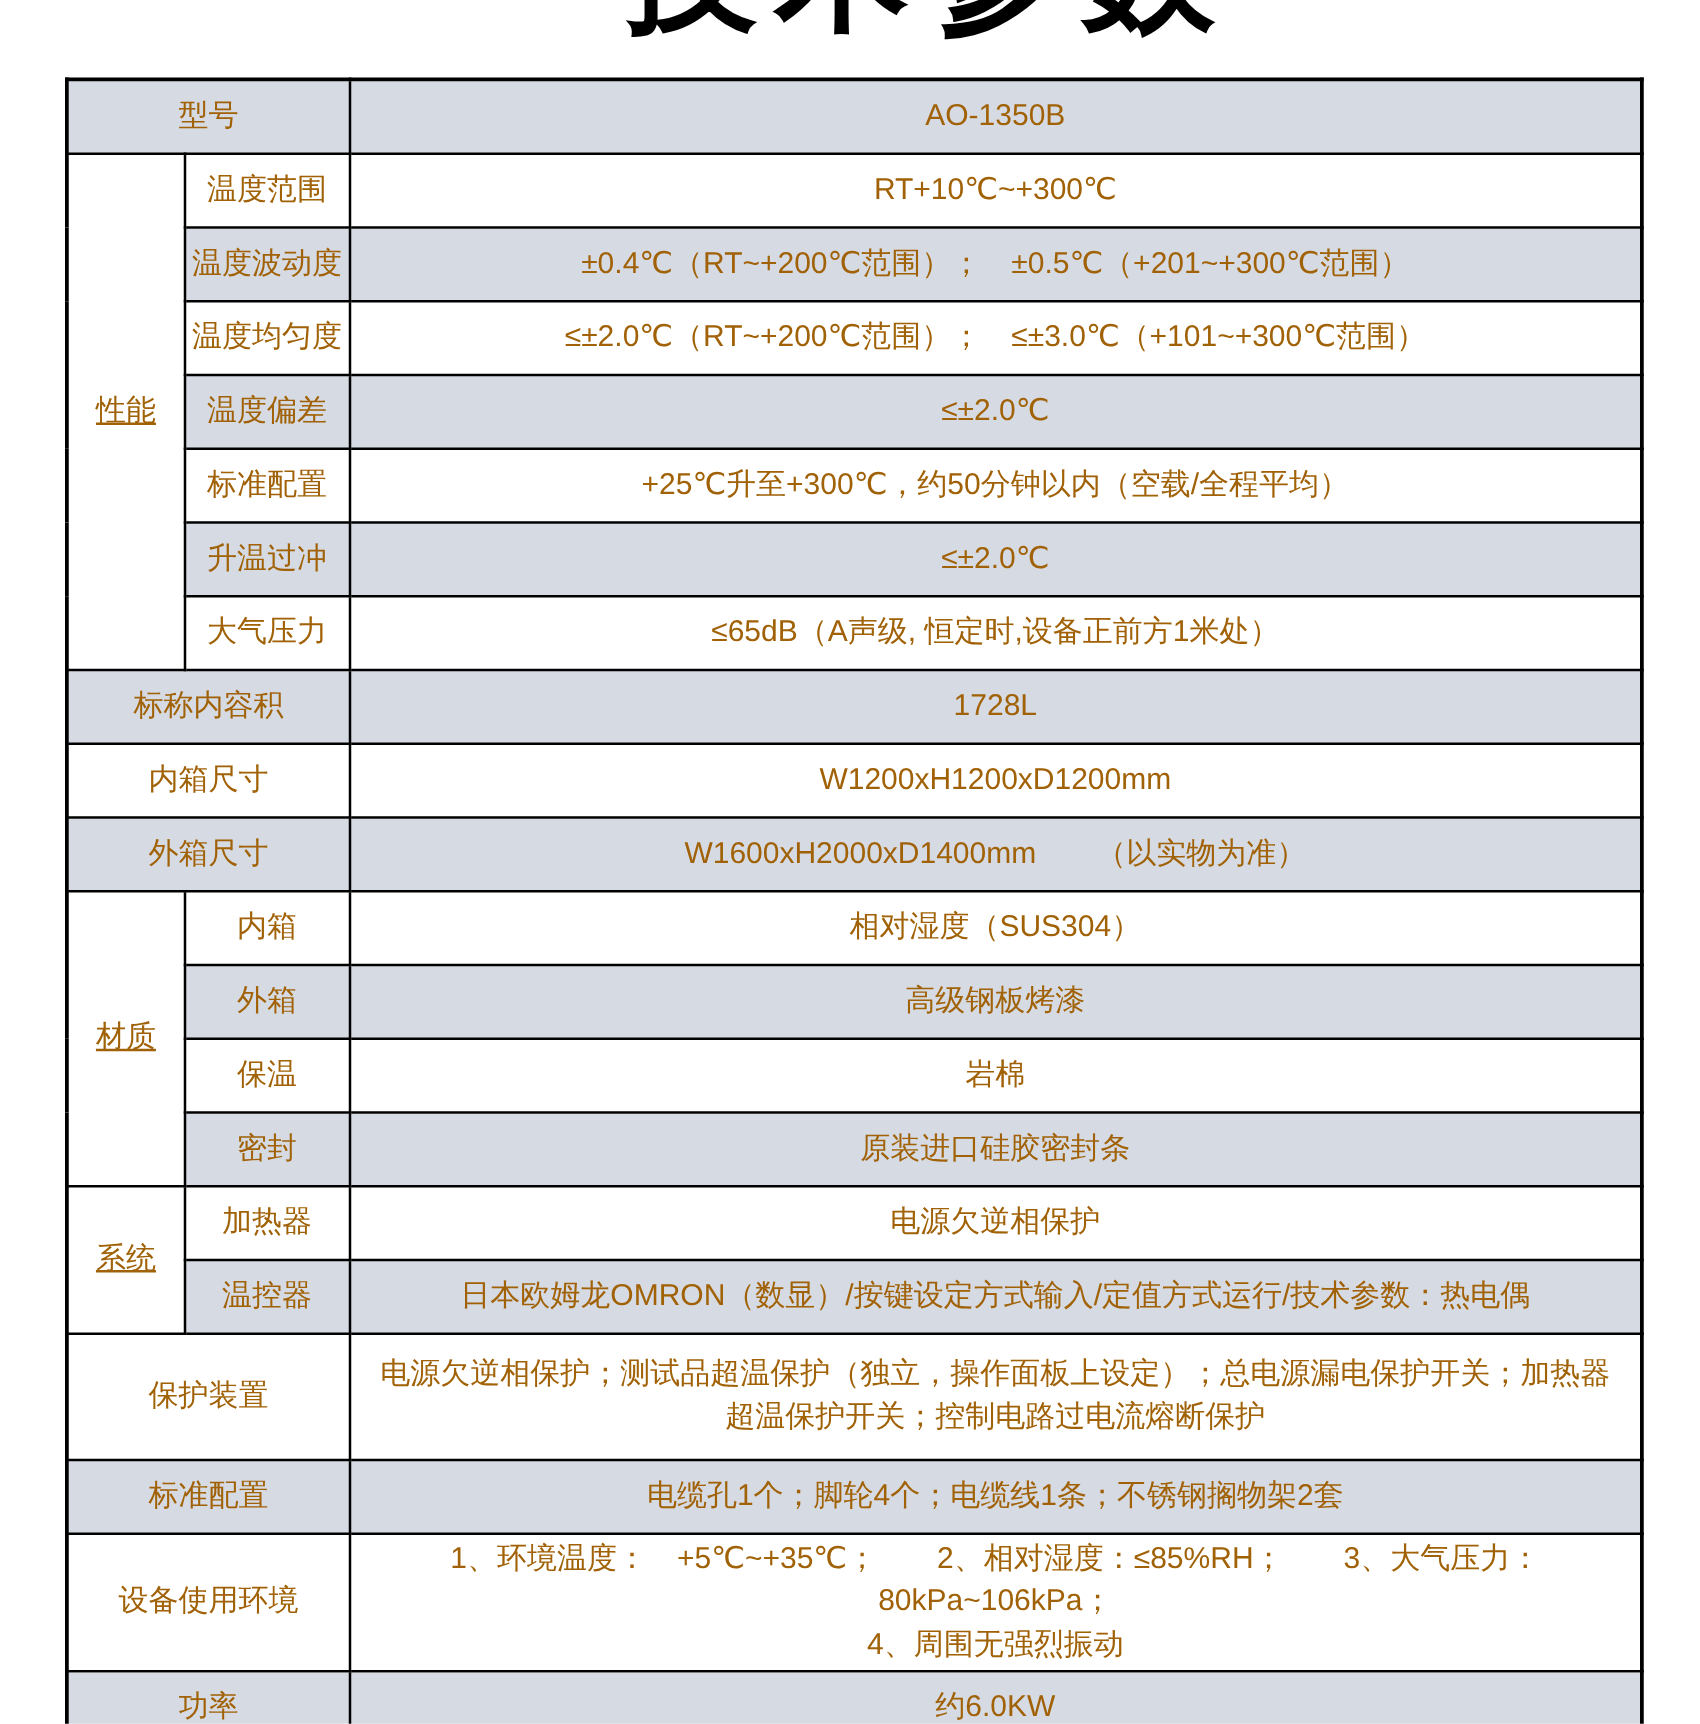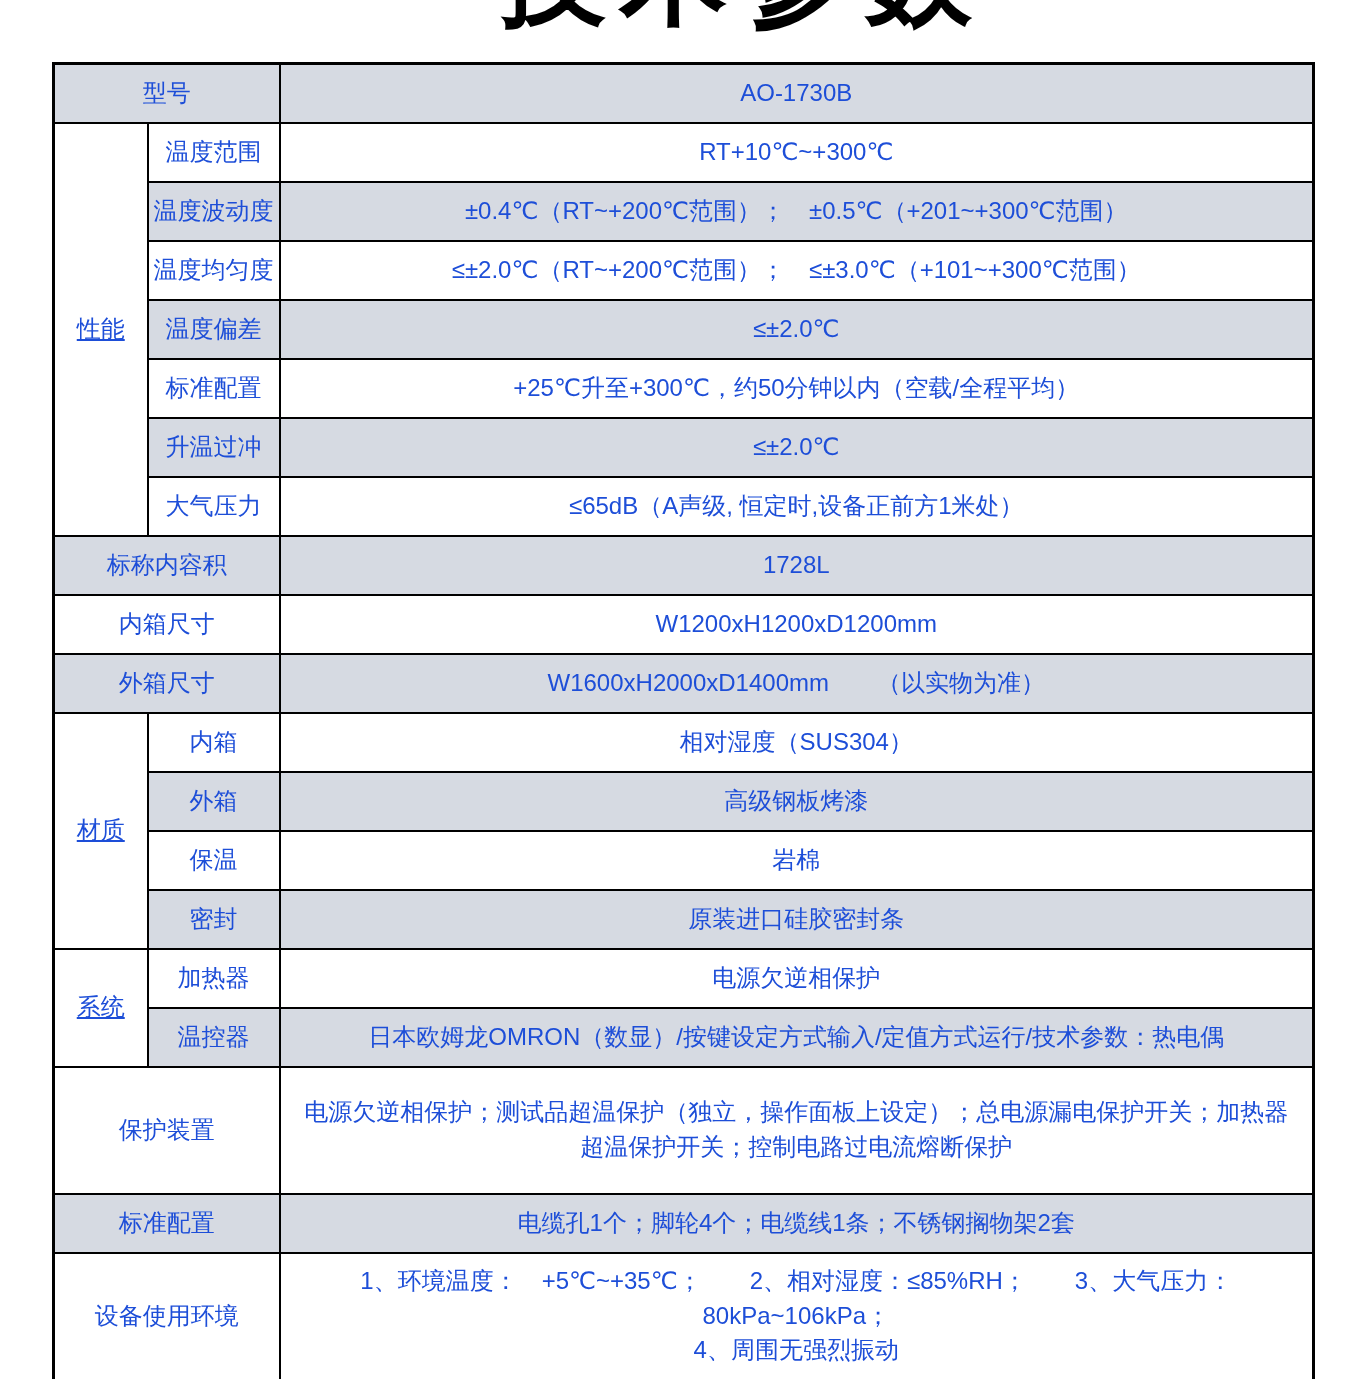--- a/index.html
+++ b/index.html
@@ -34,47 +34,47 @@
     table-layout: fixed;
     border: 3px solid #000000;
   }
   table.spec td {
     border: 2px solid #000000;
     text-align: center;
     vertical-align: middle;
     font-size: 24px;
     line-height: 1.45;
     padding: 2px 18px;
-    color: #1d4ed8;
+    color: #a16207;
     background: #ffffff;
     overflow: hidden;
   }
   table.spec tr { height: 59px; }
-  table.spec tr.tall { height: 127px; }
+  table.spec tr.tall { height: 101px; }
   table.spec td.g { background: #d6dae2; }
   table.spec td.grp { background: #ffffff; text-decoration: underline; }
   table.spec td.lbl, table.spec td.grp { padding: 2px 4px; }
 </style>
 </head>
 <body>
 
 <div class="page">
 
   <div class="big-title">技术参数</div>
 
   <table class="spec">
     <colgroup>
       <col style="width:94px">
       <col style="width:132px">
       <col style="width:1034px">
     </colgroup>
     <tbody>
       <tr>
         <td colspan="2" class="lbl g">型号</td>
-        <td class="g">AO-1730B</td>
+        <td class="g">AO-1350B</td>
       </tr>
       <tr>
         <td rowspan="7" class="grp">性能</td>
         <td class="lbl">温度范围</td>
         <td>RT+10℃~+300℃</td>
       </tr>
       <tr>
         <td class="lbl g">温度波动度</td>
         <td class="g">±0.4℃（RT~+200℃范围）；　±0.5℃（+201~+300℃范围）</td>
       </tr>

